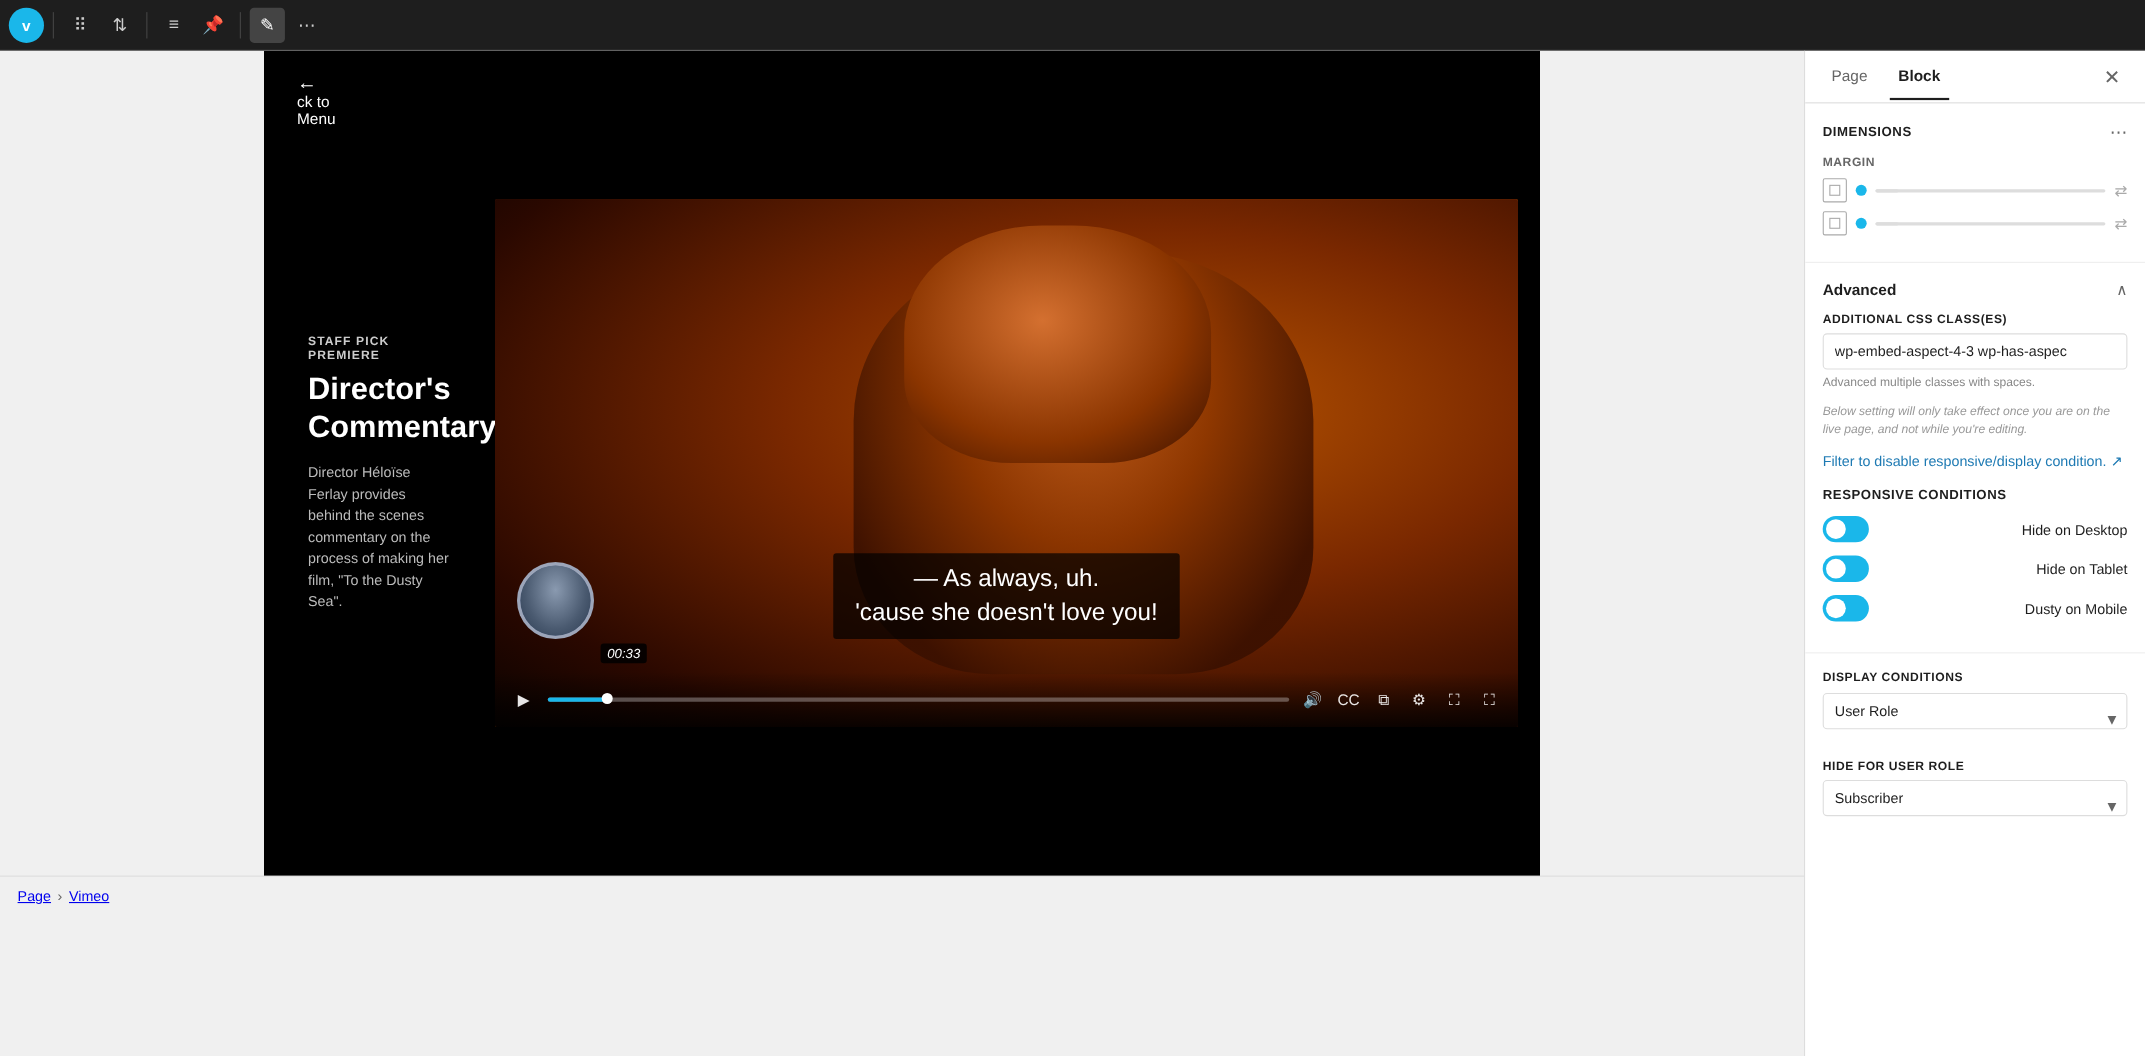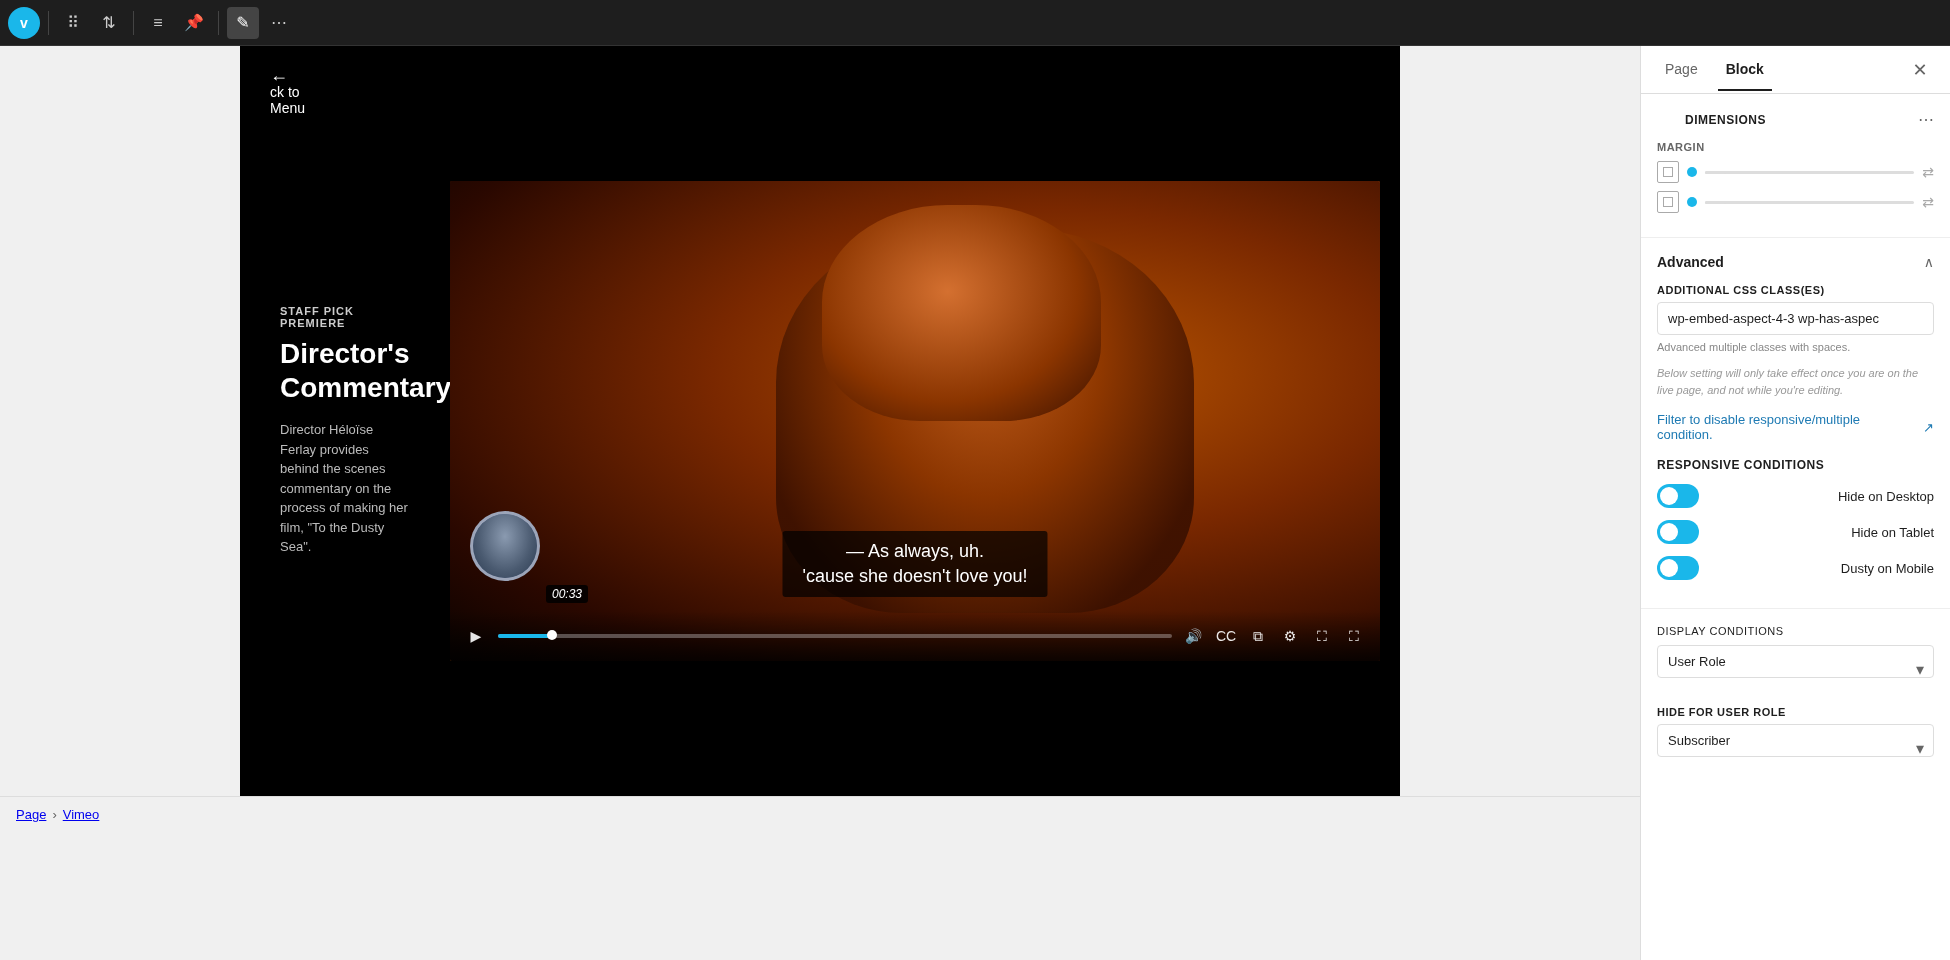--- a/index.html
+++ b/index.html
@@ -149,28 +149,28 @@
       left: 40%;
       width: 30%;
       height: 45%;
       background: radial-gradient(ellipse at 45% 40%, #d47030 0%, #8b3500 60%, #3a1000 100%);
       border-radius: 45% 45% 35% 35%;
     }
 
     
     .subtitle-overlay {
       position: absolute;
-      bottom: 64px;
+      bottom: 80px;
       left: 50%;
       transform: translateX(-50%);
       background: rgba(0,0,0,0.7);
       color: white;
       padding: 8px 20px;
       text-align: center;
-      font-size: 18px;
+      font-size: 22px;
       line-height: 1.4;
       white-space: nowrap;
       border-radius: 3px;
       margin-top: 17px;
     }
 
     
     .avatar-pip {
       position: absolute;
       bottom: 80px;
@@ -351,21 +351,20 @@
     .panel-section {
       padding: 16px;
       border-bottom: 1px solid #eee;
     }
 
     .section-header {
       display: flex;
       align-items: center;
       justify-content: space-between;
       margin-bottom: 12px;
-      margin-left: 28px;
     }
 
     .section-title {
       font-size: 12px;
       font-weight: 600;
       text-transform: uppercase;
       color: #1e1e1e;
       letter-spacing: 0.5px;
     }
 
@@ -549,21 +548,21 @@
 
     
     .display-conditions-section {
       padding: 16px;
     }
 
     .display-label {
       font-size: 11px;
       text-transform: uppercase;
       letter-spacing: 0.5px;
-      font-weight: 400;
+      font-weight: 700;
       color: #1e1e1e;
       margin-bottom: 8px;
     }
 
     .select-field {
       width: 100%;
       border: 1px solid #ddd;
       border-radius: 4px;
       padding: 8px 10px;
       font-size: 13px;
@@ -733,21 +732,21 @@
           <span class="advanced-chevron">∧</span>
         </div>
 
         <div class="field-label">ADDITIONAL CSS CLASS(ES)</div>
         <input class="css-input" type="text" value="wp-embed-aspect-4-3 wp-has-aspec" style="">
         <div class="field-hint">Advanced multiple classes with spaces.</div>
 
         <div class="note-text">Below setting will only take effect once you are on the live page, and not while you're editing.</div>
 
         <a href="#" class="filter-link">
-          <span>Filter to disable responsive/multiple condition.</span>
+          <span>Filter to disable responsive/display condition.</span>
           <span>↗</span>
         </a>
 
         <div class="responsive-label">Responsive Conditions</div>
 
         <div class="toggle-row">
           <div class="toggle-switch">
             <div class="toggle-knob"></div>
           </div>
           <span class="toggle-label">Hide on Desktop</span>

